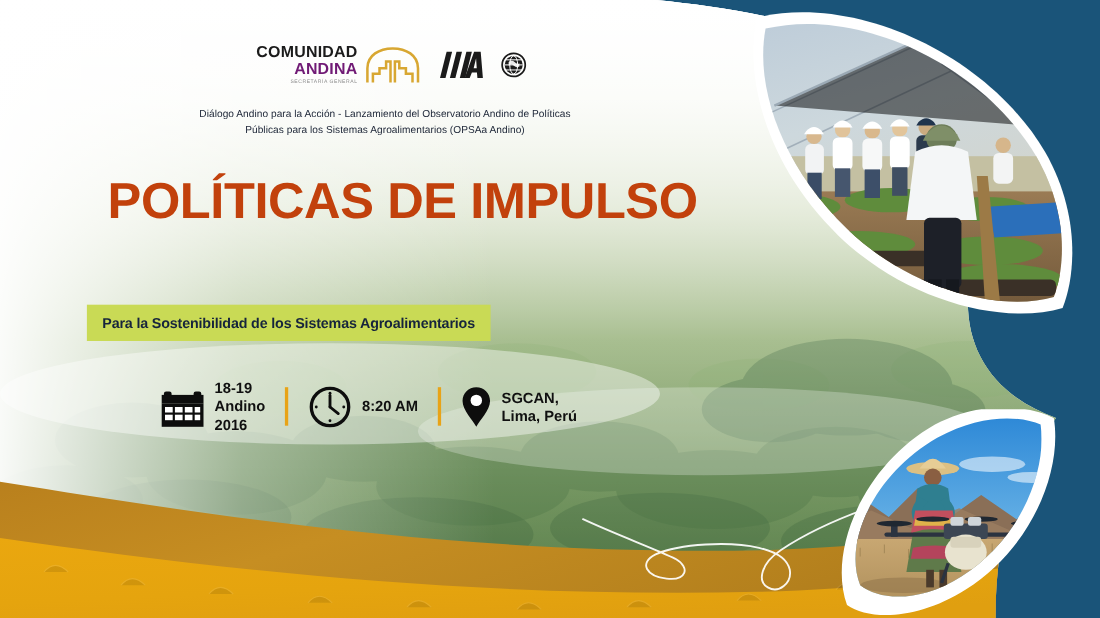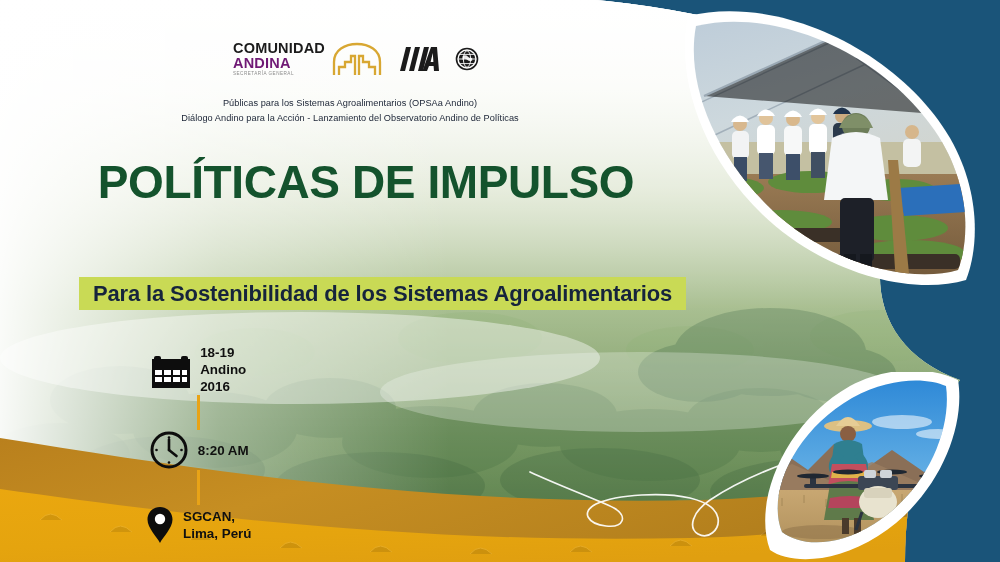--- a/index.html
+++ b/index.html
@@ -43,21 +43,21 @@
     text-align: center;
   }
   .logos {
     display: flex;
     align-items: center;
     justify-content: center;
     gap: 16px;
     height: 46px;
   }
   .can-logo { display: flex; align-items: center; gap: 7px; }
-  .can-words { text-align: left; line-height: 1.02; margin-left: 12px; }
+  .can-words { text-align: right; line-height: 1.02; margin-left: 12px; }
   .can-l1 {
     font-size: 14.5px;
     font-weight: bold;
     letter-spacing: .2px;
     color: #1b1b1b;
   }
   .can-l2 {
     font-size: 14.5px;
     font-weight: bold;
     letter-spacing: .2px;
@@ -87,54 +87,53 @@
     top: 152px;
     width: 700px;
     text-align: center;
   }
   .title-line {
     font-family: "Liberation Sans Narrow", "Liberation Sans", sans-serif;
     font-size: 46px;
     font-weight: bold;
     letter-spacing: -0.4px;
     line-height: 1.32;
-    color: #14532d;
+    color: #c2410c;
     white-space: nowrap;
     margin-left: 32px;
   }
 
   .subtitle-bar {
     position: absolute;
     z-index: 12;
     left: 79px;
     top: 277px;
     height: 33px;
     display: flex;
     align-items: center;
     padding: 0 14px;
     background: #c9da55;
   }
   .subtitle-bar span {
-    font-size: 22px;
+    font-size: 13px;
     font-weight: bold;
     color: #16243c;
     letter-spacing: -0.15px;
     white-space: nowrap;
   }
 
   
   .info-strip {
     position: absolute;
     z-index: 12;
     left: 146px;
     top: 344px;
     display: flex;
     align-items: center;
     gap: 0;
-    flex-direction: column;
   }
   .info-item { display: flex; align-items: center; gap: 9px; }
   .info-text {
     font-size: 13.4px;
     font-weight: bold;
     color: #101010;
     line-height: 1.28;
     white-space: nowrap;
   }
   .divider {
@@ -550,22 +549,22 @@
             <path d="M 5.1 7.4 L 18.9 7.4"></path>
             <path d="M 5.1 16.6 L 18.9 16.6"></path>
           </g>
           <path d="M 7.4 9.4 q 3 -2.4 5.4 0 q 2.4 2.4 4.4 1 l 0 3 q -2.6 1.6 -5 -0.6 q -2.4 -2.2 -4.8 0 Z" fill="#ffffff" opacity="0.9"></path>
         </svg>
       </div>
 
     </div>
 
     <div class="strapline">
+      <div>Diálogo Andino para la Acción - Lanzamiento del Observatorio Andino de Políticas</div>
       <div>Públicas para los Sistemas Agroalimentarios (OPSAa Andino)</div>
-      <div>Diálogo Andino para la Acción - Lanzamiento del Observatorio Andino de Políticas</div>
     </div>
   </div>
 
   <div class="title-block">
     <div class="title-line">POLÍTICAS DE IMPULSO</div>
   </div>
 
   <div class="subtitle-bar">
     <span>Para la Sostenibilidad de los Sistemas Agroalimentarios</span>
   </div>

